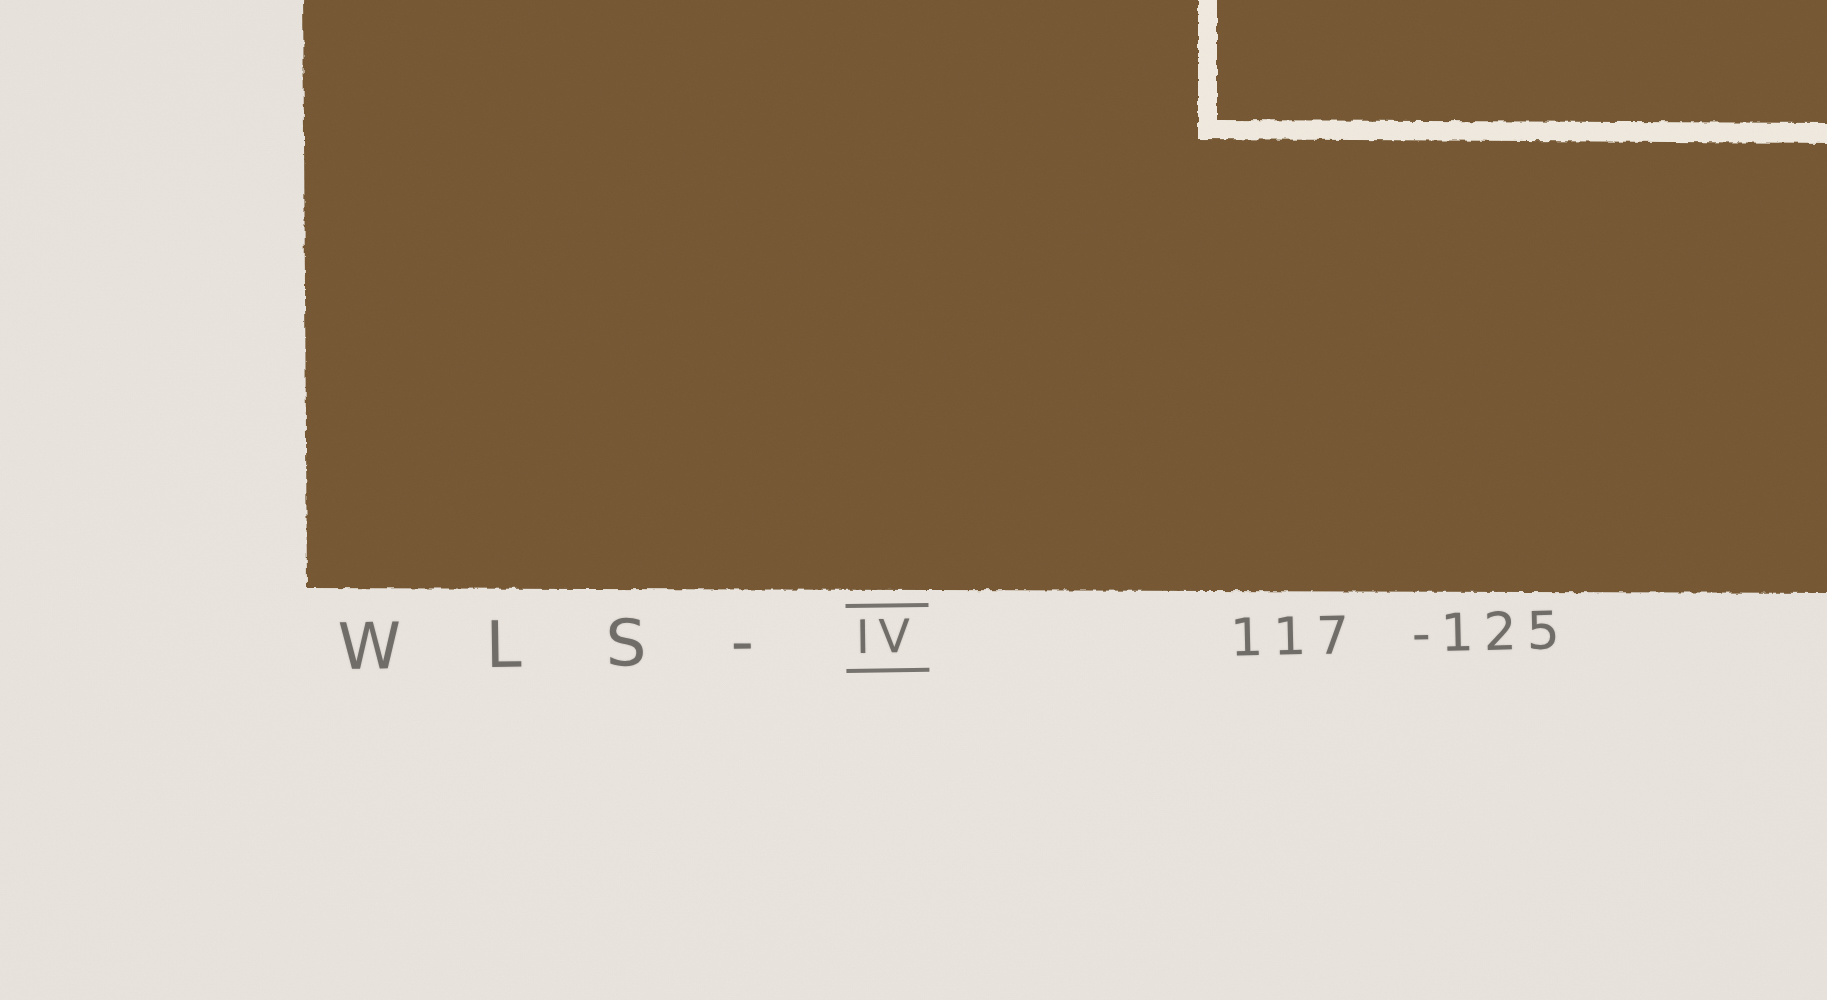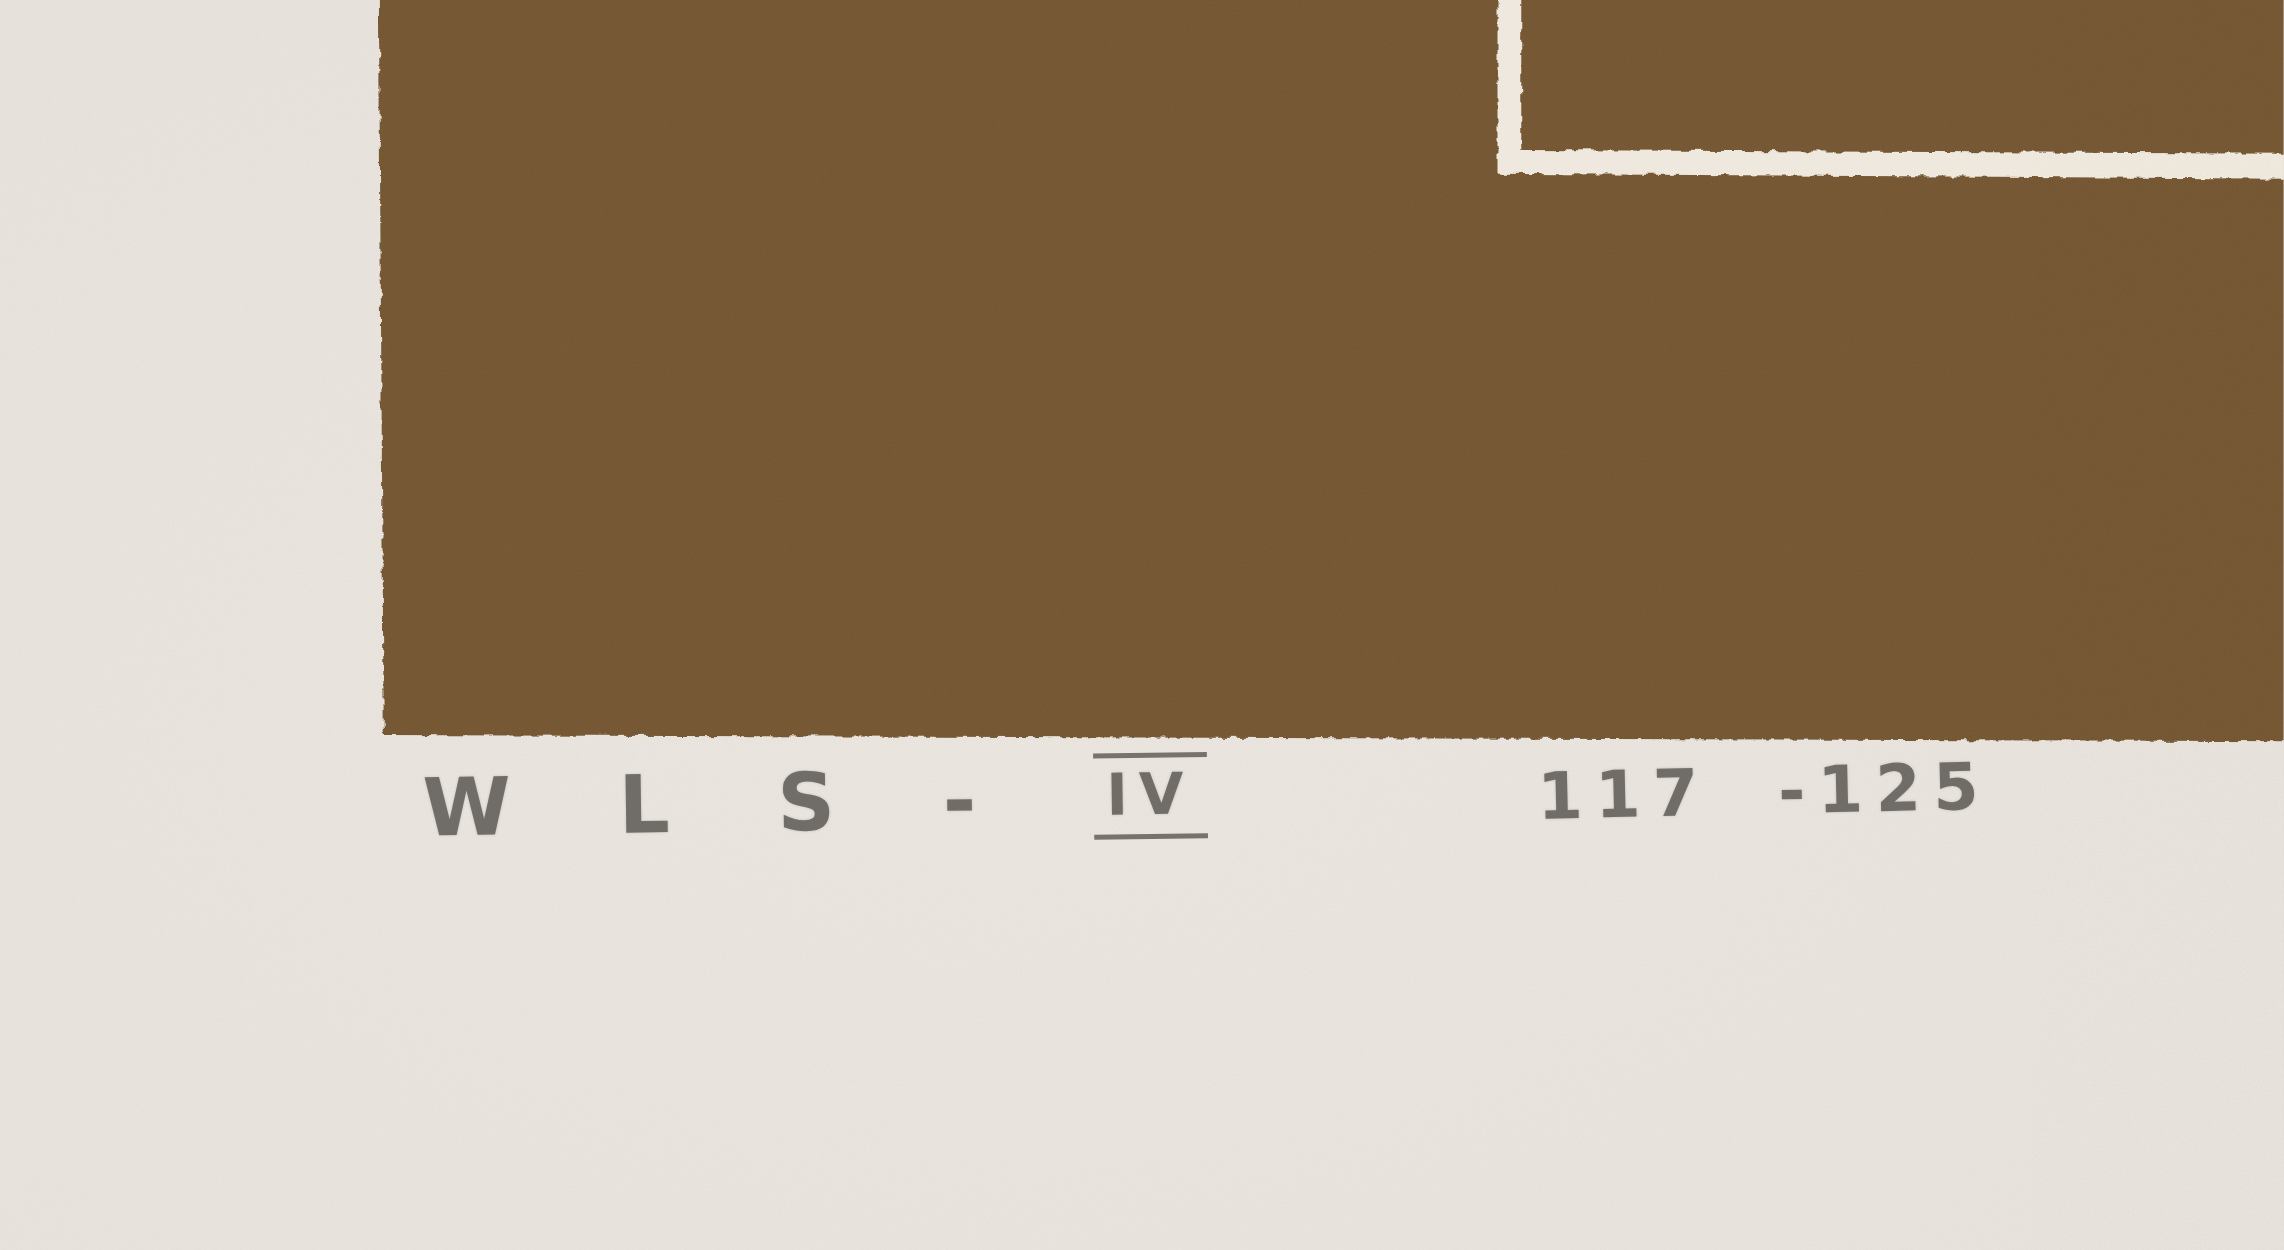--- a/index.html
+++ b/index.html
@@ -7,21 +7,20 @@
     padding: 0;
     background: #d8d3cc;
   }
   .stage {
     position: relative;
     width: 1827px;
     height: 1000px;
     overflow: hidden;
     
     background: radial-gradient(130% 130% at 45% 58%, #ebe6df 0%, #e8e3dc 55%, #e2ddd6 88%, #dedad2 100%);
-    font-weight: bold;
   }
   .print-svg {
     position: absolute;
     left: 0;
     top: 0;
     width: 1827px;
     height: 1000px;
     display: block;
   }
   .inscription {

